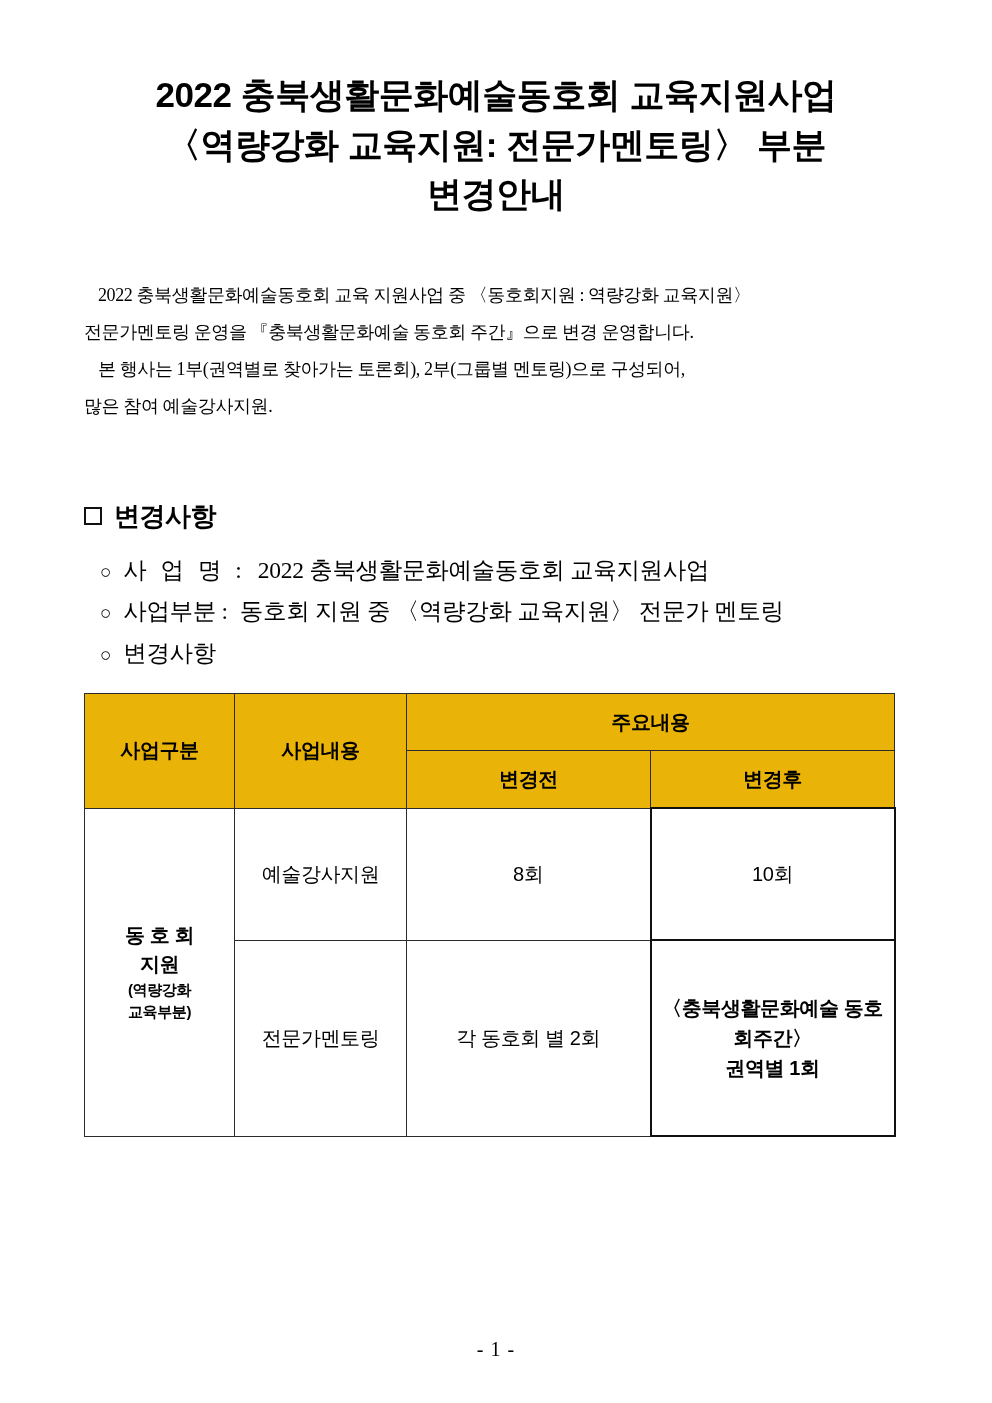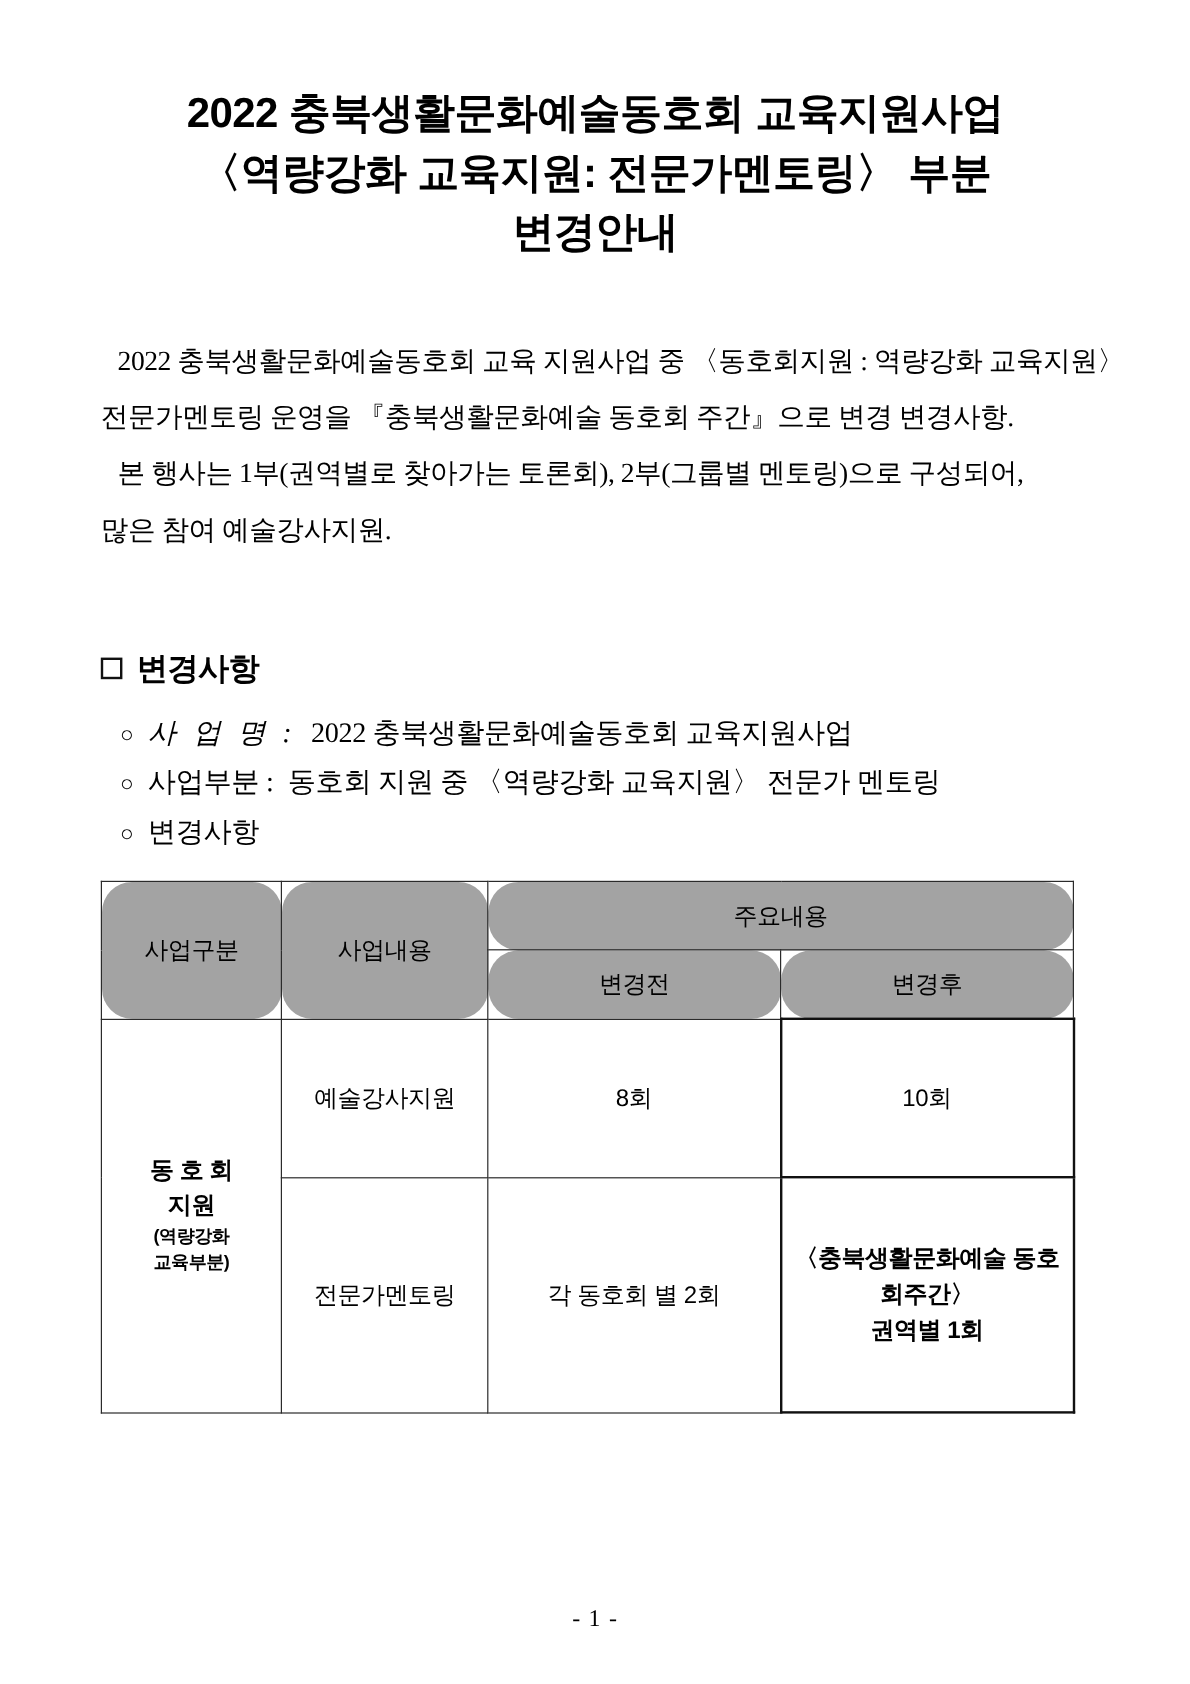--- a/index.html
+++ b/index.html
@@ -32,21 +32,21 @@
     letter-spacing: -0.5px;
     margin: 14px 0 0 0;
   }
   .title-line {
     display: block;
     white-space: nowrap;
   }
   
   .intro {
     margin-top: 58px;
-    font-size: 23px;
+    font-size: 18px;
     line-height: 2.05;
     letter-spacing: -0.4px;
   }
   .intro p {
     margin: 0;
     white-space: nowrap;
   }
   .intro .ind {
     padding-left: 14px;
   }
@@ -78,42 +78,41 @@
   }
   .bullet {
     display: flex;
     align-items: baseline;
     gap: 12px;
     white-space: nowrap;
   }
   .bullet .mark {
     font-size: 19px;
   }
-  .sp { letter-spacing: 4px; font-style: italic; }
+  .sp { letter-spacing: 4px; }
   
   table.changes {
     margin-top: 18px;
     border-collapse: collapse;
     width: 810px;
     table-layout: fixed;
     font-family: "Liberation Sans", "DejaVu Sans", sans-serif;
   }
   table.changes td, table.changes th {
     border: 1px solid #2b2b2b;
     text-align: center;
     vertical-align: middle;
     font-size: 20px;
     padding: 6px 4px;
     letter-spacing: -0.4px;
   }
   table.changes thead th {
-    background: #a3a3a3;
-    font-weight: normal;
+    background: #eab308;
+    font-weight: bold;
     height: 44px;
-    border-radius: 25px;
   }
   .col-a { width: 150px; }
   .col-b { width: 172px; }
   .col-c { width: 244px; }
   .col-d { width: 244px; }
 
   td.rowhead {
     font-weight: bold;
     line-height: 1.45;
     font-size: 20px;
@@ -157,21 +156,21 @@
 <div class="page">
 
   <div class="title-block">
     <span class="title-line">2022 충북생활문화예술동호회 교육지원사업</span>
     <span class="title-line">〈역량강화 교육지원: 전문가멘토링〉 부분</span>
     <span class="title-line">변경안내</span>
   </div>
 
   <div class="intro">
     <p class="ind">2022 충북생활문화예술동호회 교육 지원사업 중 〈동호회지원 : 역량강화 교육지원〉</p>
-    <p>전문가멘토링 운영을 『충북생활문화예술 동호회 주간』으로 변경 변경사항.</p>
+    <p>전문가멘토링 운영을 『충북생활문화예술 동호회 주간』으로 변경 운영합니다.</p>
     <p class="ind">본 행사는 1부(권역별로 찾아가는 토론회), 2부(그룹별 멘토링)으로 구성되어,</p>
     <p>많은 참여 예술강사지원.</p>
   </div>
 
   <div class="section-head">
     <span class="sq"></span>
     <span>변경사항</span>
   </div>
 
   <div class="bullets">

